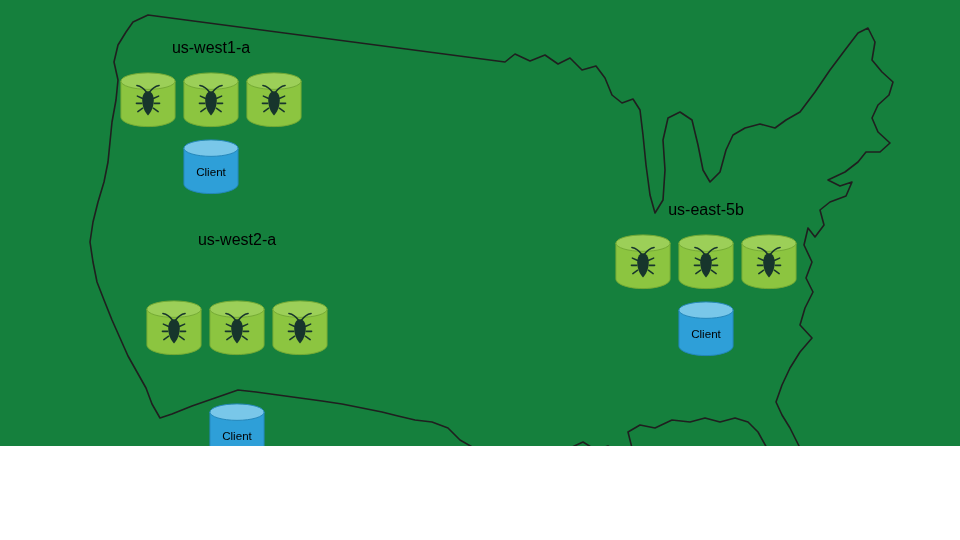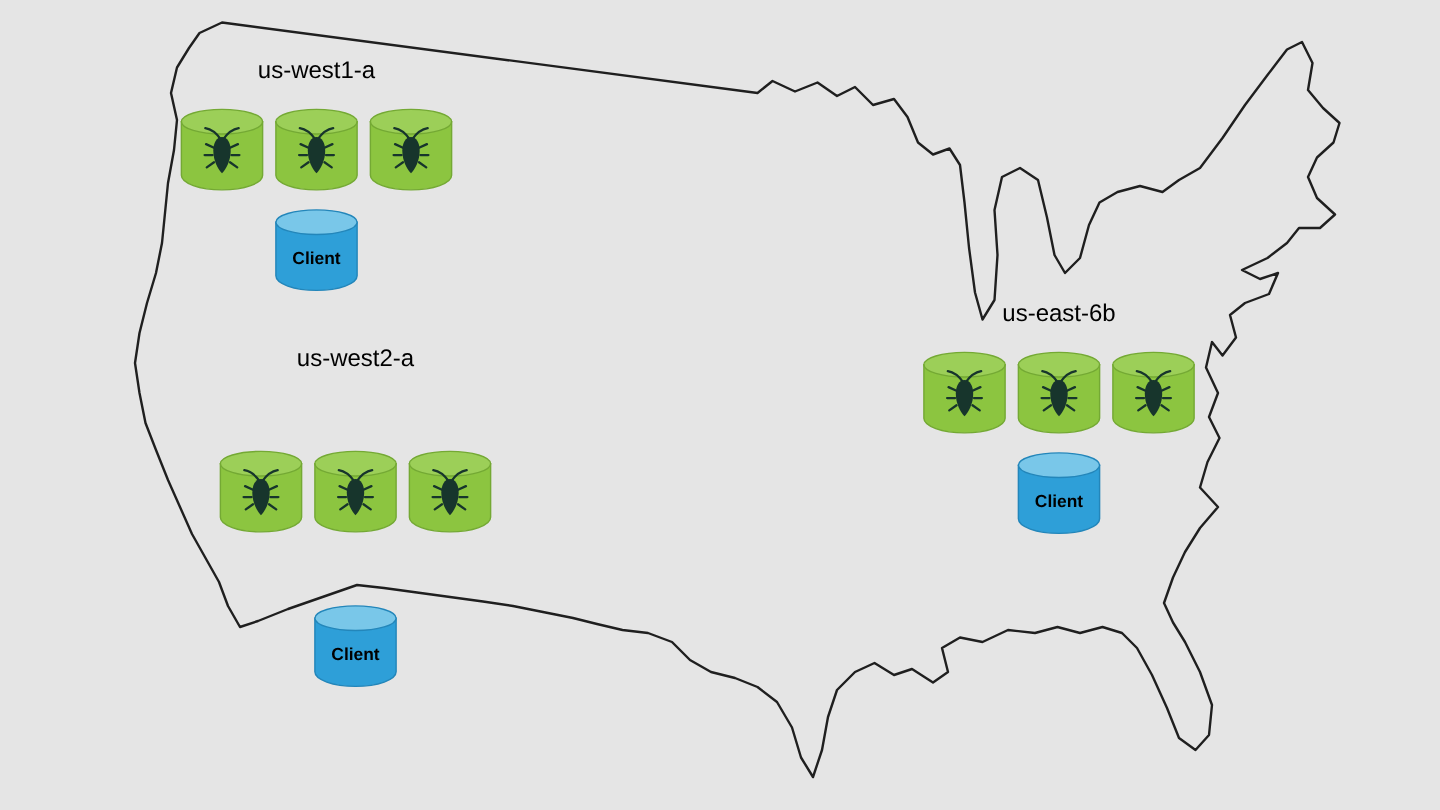--- a/index.html
+++ b/index.html
@@ -1,29 +1,29 @@
 <!DOCTYPE html>
 <html style="--node-fill: #8cc540; --node-top: #9ccf58; --node-stroke: #74a934; --client-fill: #2e9fd8; --client-top: #79c7e9; --client-stroke: #2386ba; --bug: #17352c; --map-outline: #1f1f1f; --label: #000000;"><head>
 <meta charset="utf-8">
 <style>
   :root{
     --node-fill:#8cc540; --node-top:#9ccf58; --node-stroke:#74a934;
     --client-fill:#2e9fd8; --client-top:#79c7e9; --client-stroke:#2386ba;
     --bug:#17352c; --map-outline:#1f1f1f; --label:#000000;
   }
   html,body{margin:0;padding:0;background:#ffffff;}
-  .stage{position:relative;width:960px;height:540px;background:#e5e5e5;overflow:hidden;
+  .stage{position:relative;width:960px;height:446px;background:#15803d;overflow:hidden;
          font-family:"Liberation Sans", sans-serif;}
   .map-svg{position:absolute;left:0;top:0;}
   .map-path{fill:none;stroke:var(--map-outline);stroke-width:1.6;stroke-linejoin:round;}
 
   .cluster{position:absolute;width:186px;display:flex;flex-direction:column;align-items:center;}
   .cluster-label{font-size:16px;color:var(--label);margin-bottom:14px;white-space:nowrap;line-height:19px;}
   .node-row{display:flex;gap:5px;}
-  .client-wrap{margin-top:10px;font-weight:bold;}
+  .client-wrap{margin-top:10px;}
 
   .cluster-west1{left:118px;top:38px;}
   .cluster-west2{left:144px;top:230px;gap:36px;}
   .cluster-east1{left:613px;top:200px;}
 
   .cyl-body{fill:var(--node-fill);stroke:var(--node-stroke);stroke-width:1;}
   .cyl-top{fill:var(--node-top);stroke:var(--node-stroke);stroke-width:1;}
   .client-body{fill:var(--client-fill);stroke:var(--client-stroke);stroke-width:1;}
   .client-top{fill:var(--client-top);stroke:var(--client-stroke);stroke-width:1;}
   .client-label{font-family:"Liberation Sans", sans-serif;font-size:12px;fill:#000;text-anchor:middle;}
@@ -171,21 +171,21 @@
     <div class="client-wrap">
       <svg width="58" height="57" viewBox="0 0 60 58">
         <path class="client-body" d="M2 10 L2 47 C2 52.5 14.5 57 30 57 C45.5 57 58 52.5 58 47 L58 10 Z"></path>
         <ellipse class="client-top" cx="30" cy="10" rx="28" ry="8.5"></ellipse>
         <text class="client-label" x="30" y="39">Client</text>
       </svg>
     </div>
   </div>
 
   <div class="cluster cluster-east1">
-    <div class="cluster-label">us-east-6b</div>
+    <div class="cluster-label">us-east-5b</div>
     <div class="node-row">
   <svg class="cyl" width="58" height="57" viewBox="0 0 60 58">
     <path class="cyl-body" d="M2 10 L2 47 C2 52.5 14.5 57 30 57 C45.5 57 58 52.5 58 47 L58 10 Z"></path>
     <ellipse class="cyl-top" cx="30" cy="10" rx="28" ry="8.5"></ellipse>
     <g>
       <path class="bug-line" d="M29 22 C25.5 17 21.5 15 18.5 14.5"></path>
       <path class="bug-line" d="M31 22 C34.5 17 38.5 15 41.5 14.5"></path>
       <path class="bug-line" d="M24.5 28 L19 25.5"></path>
       <path class="bug-line" d="M35.5 28 L41 25.5"></path>
       <path class="bug-line" d="M23.5 33 L18 33"></path>

